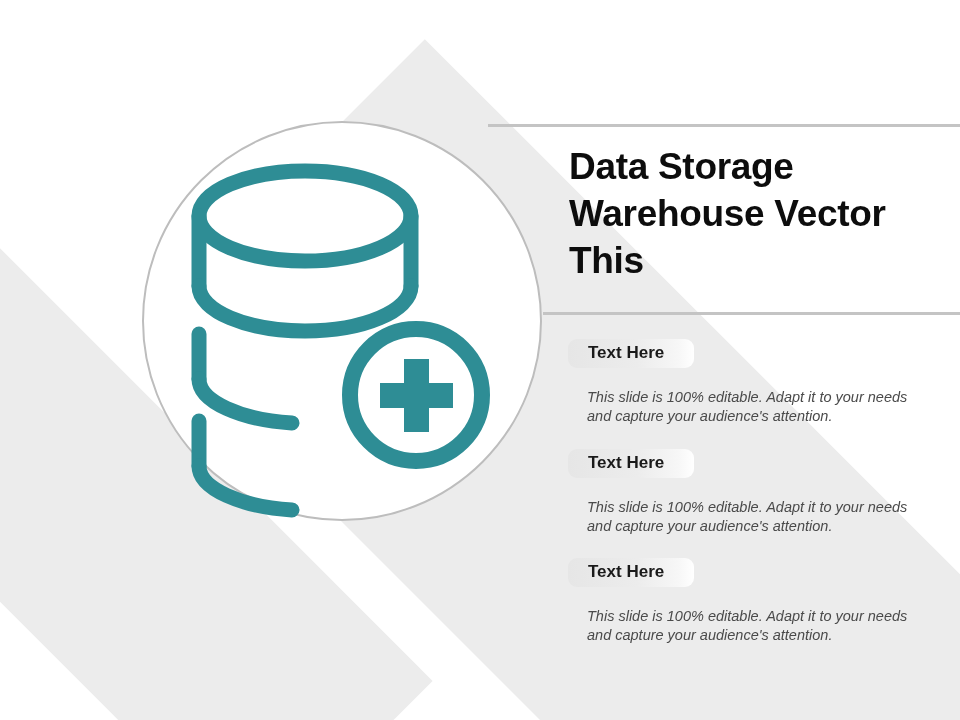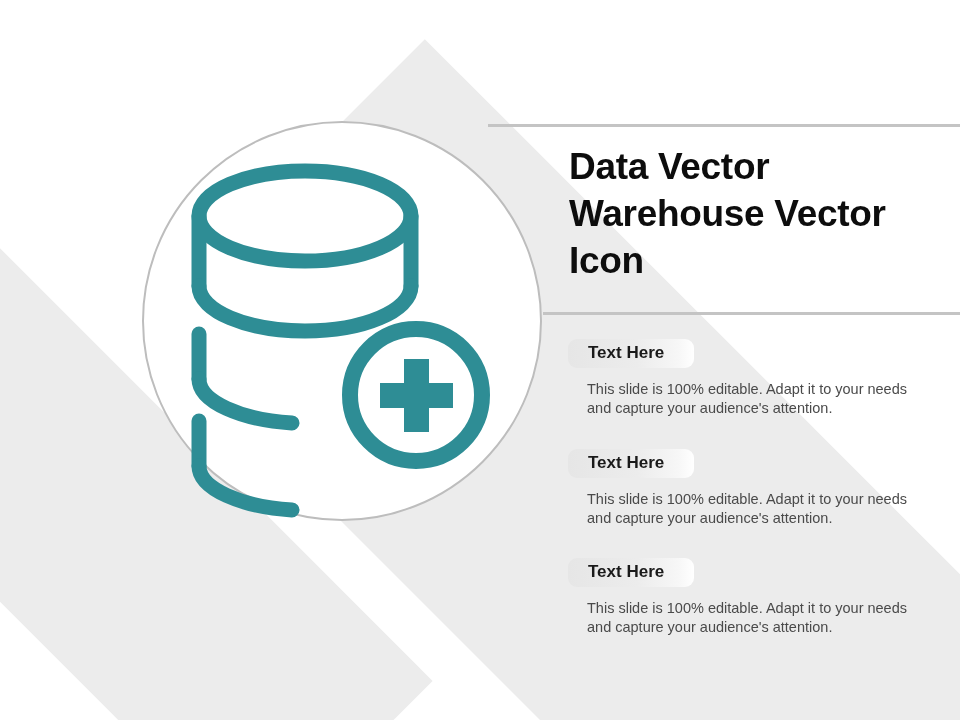--- a/index.html
+++ b/index.html
@@ -116,24 +116,25 @@
     padding: 4px 30px 5px 20px;
     border-radius: 9px;
     font-size: 17px;
     font-weight: bold;
     color: #1a1a1a;
     background: linear-gradient(to right, #e6e6e6 0%, #ececec 55%, #f7f7f7 88%, #ffffff 100%);
     box-sizing: border-box;
   }
 
   .body-text {
-    margin-top: 12px;
+    margin-top: 20px;
     padding-left: 19px;
     font-size: 14.5px;
     line-height: 19px;
+    font-style: italic;
     color: #4a4a4a;
     width: 330px;
   }
 </style>
 </head>
 <body>
 
 <div id="slide">
 
   <div class="bg-layer">
@@ -164,21 +165,21 @@
 
     <g fill="#2e8d95">
       <rect x="262" y="238" width="25" height="73"></rect>
       <rect x="238" y="262" width="73" height="25"></rect>
     </g>
   </svg>
 
   <div class="rule rule-top"></div>
   <div class="rule rule-mid"></div>
 
-  <div class="title">Data Vector Warehouse Vector Icon</div>
+  <div class="title">Data Storage Warehouse Vector This</div>
 
   <div class="block block-1">
     <div class="pill">Text Here</div>
     <div class="body-text">This slide is 100% editable.  Adapt it to your needs and capture your audience's attention.</div>
   </div>
 
   <div class="block block-2">
     <div class="pill">Text Here</div>
     <div class="body-text">This slide is 100% editable.  Adapt it to your needs and capture your audience's attention.</div>
   </div>

